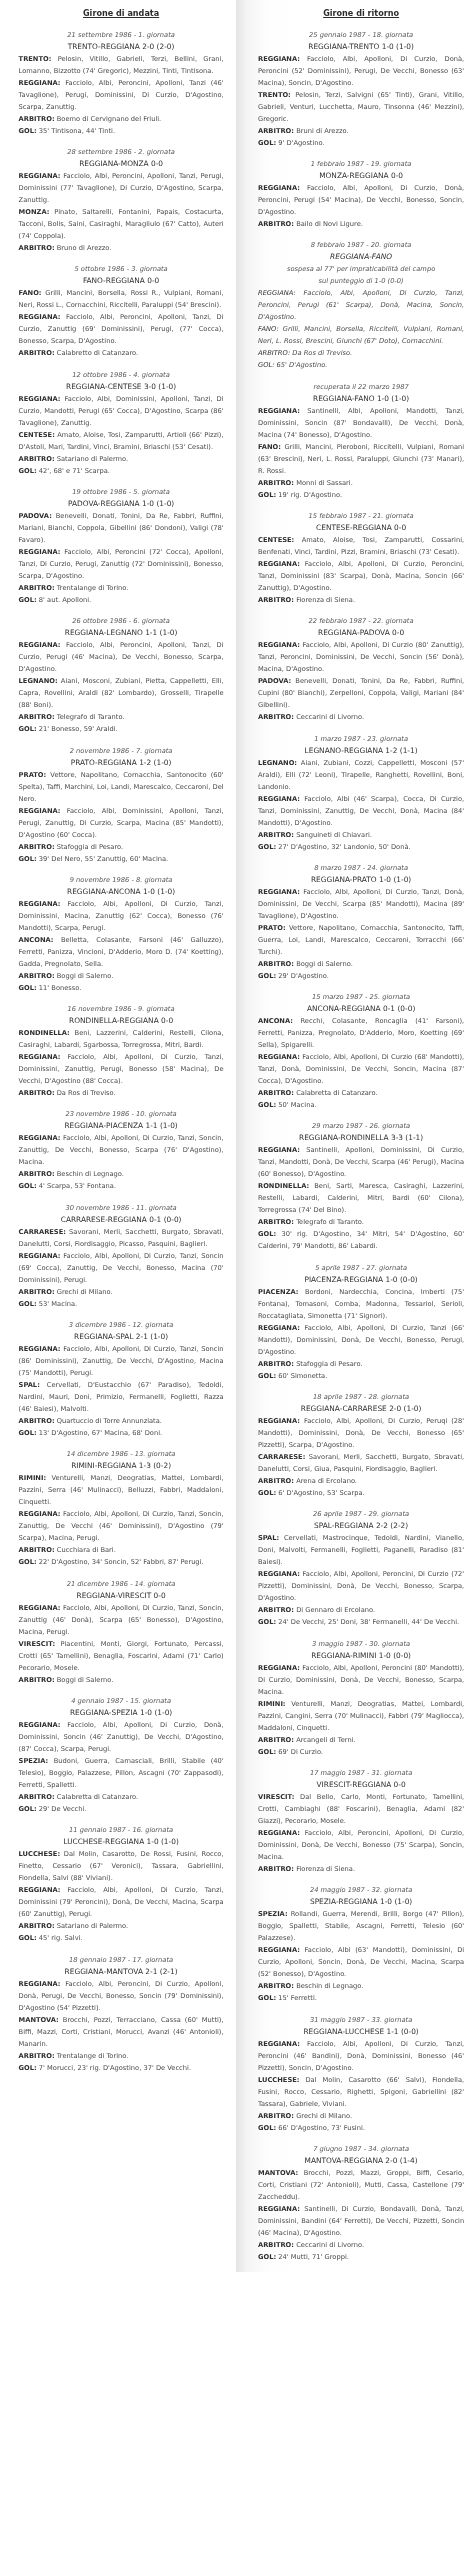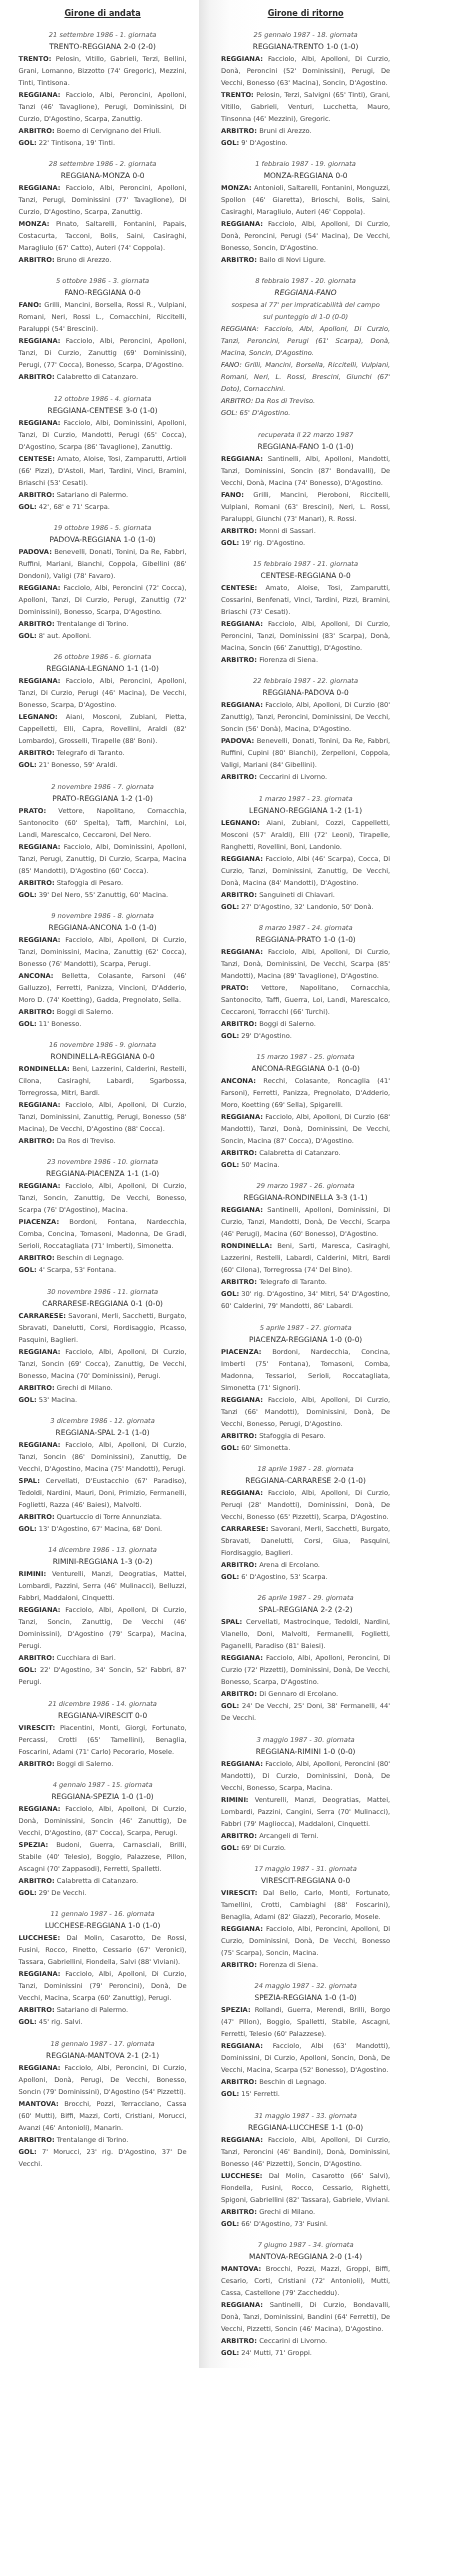--- a/index.html
+++ b/index.html
@@ -1,18 +1,18 @@
 <!DOCTYPE html>
 <html style="font-size:12.4px"><head>
 <meta charset="utf-8">
 <style>
   html, body { margin: 0; padding: 0; background: #ffffff; }
   body { width: 472px; height: 2576px; overflow: hidden; font-family: "DejaVu Sans", sans-serif; color: #4a4a4a; }
   .page { display: flex; width: 472px; }
-  .col { width: 199px; box-sizing: border-box; }
+  .col { width: 236px; box-sizing: border-box; }
   .col-left { padding: 6.2px 12.4px 0 18.6px; }
   .col-right { padding: 6.2px 7.8px 0 22px; background: linear-gradient(to right, #e4e4e4 0px, #f4f4f4 11px, #fdfdfd 31px, #ffffff 62px); }
   .section-title { text-align: center; font-weight: bold; font-size: 8.1px; color: #2c2c2c; text-decoration: underline; margin: 1.6px 0 11px 0; }
   .match { margin-bottom: 9.3px; font-size: 6.7px; line-height: 12px; }
   .match-date { text-align: center; font-style: italic; color: #555; }
   .match-title { text-align: center; font-weight: normal; font-size: 7.4px; color: #2f2f2f; }
   .note { text-align: center; font-style: italic; color: #555; }
   .line { text-align: justify; }
   .lbl { font-weight: bold; color: #2f2f2f; }
 </style>
@@ -22,21 +22,21 @@
 <div class="page">
   <div class="col col-left">
     <div class="section-title">Girone di andata</div>
     <div class="matches">
         <div class="match">
           <div class="match-date">21 settembre 1986 - 1. giornata</div>
           <div class="match-title">TRENTO-REGGIANA 2-0 (2-0)</div>
           <div class="line"><span class="lbl">TRENTO:</span> <span>Pelosin, Vitillo, Gabrieli, Terzi, Bellini, Grani, Lomanno, Bizzotto (74' Gregoric), Mezzini, Tinti, Tintisona.</span></div>
           <div class="line"><span class="lbl">REGGIANA:</span> <span>Facciolo, Albi, Peroncini, Apolloni, Tanzi (46' Tavaglione), Perugi, Dominissini, Di Curzio, D'Agostino, Scarpa, Zanuttig.</span></div>
           <div class="line"><span class="lbl">ARBITRO:</span> <span>Boemo di Cervignano del Friuli.</span></div>
-          <div class="line"><span class="lbl">GOL:</span> <span>22' Tintisona, 19' Tinti.</span></div>
+          <div class="line"><span class="lbl">GOL:</span> <span>35' Tintisona, 44' Tinti.</span></div>
         </div>
         <div class="match">
           <div class="match-date">28 settembre 1986 - 2. giornata</div>
           <div class="match-title">REGGIANA-MONZA 0-0</div>
           <div class="line"><span class="lbl">REGGIANA:</span> <span>Facciolo, Albi, Peroncini, Apolloni, Tanzi, Perugi, Dominissini (77' Tavaglione), Di Curzio, D'Agostino, Scarpa, Zanuttig.</span></div>
           <div class="line"><span class="lbl">MONZA:</span> <span>Pinato, Saltarelli, Fontanini, Papais, Costacurta, Tacconi, Bolis, Saini, Casiraghi, Maragliulo (67' Catto), Auteri (74' Coppola).</span></div>
           <div class="line"><span class="lbl">ARBITRO:</span> <span>Bruno di Arezzo.</span></div>
         </div>
         <div class="match">
           <div class="match-date">5 ottobre 1986 - 3. giornata</div>
@@ -89,21 +89,20 @@
           <div class="match-date">16 novembre 1986 - 9. giornata</div>
           <div class="match-title">RONDINELLA-REGGIANA 0-0</div>
           <div class="line"><span class="lbl">RONDINELLA:</span> <span>Beni, Lazzerini, Calderini, Restelli, Cilona, Casiraghi, Labardi, Sgarbossa, Torregrossa, Mitri, Bardi.</span></div>
           <div class="line"><span class="lbl">REGGIANA:</span> <span>Facciolo, Albi, Apolloni, Di Curzio, Tanzi, Dominissini, Zanuttig, Perugi, Bonesso (58' Macina), De Vecchi, D'Agostino (88' Cocca).</span></div>
           <div class="line"><span class="lbl">ARBITRO:</span> <span>Da Ros di Treviso.</span></div>
         </div>
         <div class="match">
           <div class="match-date">23 novembre 1986 - 10. giornata</div>
           <div class="match-title">REGGIANA-PIACENZA 1-1 (1-0)</div>
           <div class="line"><span class="lbl">REGGIANA:</span> <span>Facciolo, Albi, Apolloni, Di Curzio, Tanzi, Soncin, Zanuttig, De Vecchi, Bonesso, Scarpa (76' D'Agostino), Macina.</span></div>
-          <div class="line"><span class="lbl">PIACENZA:</span> <span>Bordoni, Fontana, Nardecchia, Comba, Concina, Tomasoni, Madonna, De Gradi, Serioli, Roccatagliata (71' Imberti), Simonetta.</span></div>
           <div class="line"><span class="lbl">ARBITRO:</span> <span>Beschin di Legnago.</span></div>
           <div class="line"><span class="lbl">GOL:</span> <span>4' Scarpa, 53' Fontana.</span></div>
         </div>
         <div class="match">
           <div class="match-date">30 novembre 1986 - 11. giornata</div>
           <div class="match-title">CARRARESE-REGGIANA 0-1 (0-0)</div>
           <div class="line"><span class="lbl">CARRARESE:</span> <span>Savorani, Merli, Sacchetti, Burgato, Sbravati, Danelutti, Corsi, Fiordisaggio, Picasso, Pasquini, Baglieri.</span></div>
           <div class="line"><span class="lbl">REGGIANA:</span> <span>Facciolo, Albi, Apolloni, Di Curzio, Tanzi, Soncin (69' Cocca), Zanuttig, De Vecchi, Bonesso, Macina (70' Dominissini), Perugi.</span></div>
           <div class="line"><span class="lbl">ARBITRO:</span> <span>Grechi di Milano.</span></div>
           <div class="line"><span class="lbl">GOL:</span> <span>53' Macina.</span></div>
@@ -120,20 +119,21 @@
           <div class="match-date">14 dicembre 1986 - 13. giornata</div>
           <div class="match-title">RIMINI-REGGIANA 1-3 (0-2)</div>
           <div class="line"><span class="lbl">RIMINI:</span> <span>Venturelli, Manzi, Deogratias, Mattei, Lombardi, Pazzini, Serra (46' Mulinacci), Belluzzi, Fabbri, Maddaloni, Cinquetti.</span></div>
           <div class="line"><span class="lbl">REGGIANA:</span> <span>Facciolo, Albi, Apolloni, Di Curzio, Tanzi, Soncin, Zanuttig, De Vecchi (46' Dominissini), D'Agostino (79' Scarpa), Macina, Perugi.</span></div>
           <div class="line"><span class="lbl">ARBITRO:</span> <span>Cucchiara di Bari.</span></div>
           <div class="line"><span class="lbl">GOL:</span> <span>22' D'Agostino, 34' Soncin, 52' Fabbri, 87' Perugi.</span></div>
         </div>
         <div class="match">
           <div class="match-date">21 dicembre 1986 - 14. giornata</div>
           <div class="match-title">REGGIANA-VIRESCIT 0-0</div>
+          <div class="line"><span class="lbl">REGGIANA:</span> <span>Facciolo, Albi, Apolloni, Di Curzio, Tanzi, Soncin, Zanuttig (46' Donà), Scarpa (65' Bonesso), D'Agostino, Macina, Perugi.</span></div>
           <div class="line"><span class="lbl">VIRESCIT:</span> <span>Piacentini, Monti, Giorgi, Fortunato, Percassi, Crotti (65' Tamellini), Benaglia, Foscarini, Adami (71' Carlo) Pecorario, Mosele.</span></div>
           <div class="line"><span class="lbl">ARBITRO:</span> <span>Boggi di Salerno.</span></div>
         </div>
         <div class="match">
           <div class="match-date">4 gennaio 1987 - 15. giornata</div>
           <div class="match-title">REGGIANA-SPEZIA 1-0 (1-0)</div>
           <div class="line"><span class="lbl">REGGIANA:</span> <span>Facciolo, Albi, Apolloni, Di Curzio, Donà, Dominissini, Soncin (46' Zanuttig), De Vecchi, D'Agostino, (87' Cocca), Scarpa, Perugi.</span></div>
           <div class="line"><span class="lbl">SPEZIA:</span> <span>Budoni, Guerra, Carnasciali, Brilli, Stabile (40' Telesio), Boggio, Palazzese, Pillon, Ascagni (70' Zappasodi), Ferretti, Spalletti.</span></div>
           <div class="line"><span class="lbl">ARBITRO:</span> <span>Calabretta di Catanzaro.</span></div>
           <div class="line"><span class="lbl">GOL:</span> <span>29' De Vecchi.</span></div>
@@ -163,21 +163,20 @@
           <div class="match-date">25 gennaio 1987 - 18. giornata</div>
           <div class="match-title">REGGIANA-TRENTO 1-0 (1-0)</div>
           <div class="line"><span class="lbl">REGGIANA:</span> <span>Facciolo, Albi, Apolloni, Di Curzio, Donà, Peroncini (52' Dominissini), Perugi, De Vecchi, Bonesso (63' Macina), Soncin, D'Agostino.</span></div>
           <div class="line"><span class="lbl">TRENTO:</span> <span>Pelosin, Terzi, Salvigni (65' Tinti), Grani, Vitillo, Gabrieli, Venturi, Lucchetta, Mauro, Tinsonna (46' Mezzini), Gregoric.</span></div>
           <div class="line"><span class="lbl">ARBITRO:</span> <span>Bruni di Arezzo.</span></div>
           <div class="line"><span class="lbl">GOL:</span> <span>9' D'Agostino.</span></div>
         </div>
         <div class="match">
           <div class="match-date">1 febbraio 1987 - 19. giornata</div>
           <div class="match-title">MONZA-REGGIANA 0-0</div>
-          <div class="line"><span class="lbl">MONZA:</span> <span>Antonioli, Saltarelli, Fontanini, Monguzzi, Spollon (46' Giaretta), Brioschi, Bolis, Saini, Casiraghi, Maragliulo, Auteri (46' Coppola).</span></div>
           <div class="line"><span class="lbl">REGGIANA:</span> <span>Facciolo, Albi, Apolloni, Di Curzio, Donà, Peroncini, Perugi (54' Macina), De Vecchi, Bonesso, Soncin, D'Agostino.</span></div>
           <div class="line"><span class="lbl">ARBITRO:</span> <span>Bailo di Novi Ligure.</span></div>
         </div>
         <div class="match" style="font-style: italic;">
           <div class="match-date">8 febbraio 1987 - 20. giornata</div>
           <div class="match-title" style="font-weight: normal; ">REGGIANA-FANO</div>
           <div class="note">sospesa al 77' per impraticabilità del campo</div>
           <div class="note">sul punteggio di 1-0 (0-0)</div>
           <div class="line"><span class="lbl" style="font-weight: normal;">REGGIANA:</span> <span>Facciolo, Albi, Apolloni, Di Curzio, Tanzi, Peroncini, Perugi (61' Scarpa), Donà, Macina, Soncin, D'Agostino.</span></div>
           <div class="line"><span class="lbl" style="font-weight: normal;">FANO:</span> <span>Grilli, Mancini, Borsella, Riccitelli, Vulpiani, Romani, Neri, L. Rossi, Brescini, Giunchi (67' Doto), Cornacchini.</span></div>

